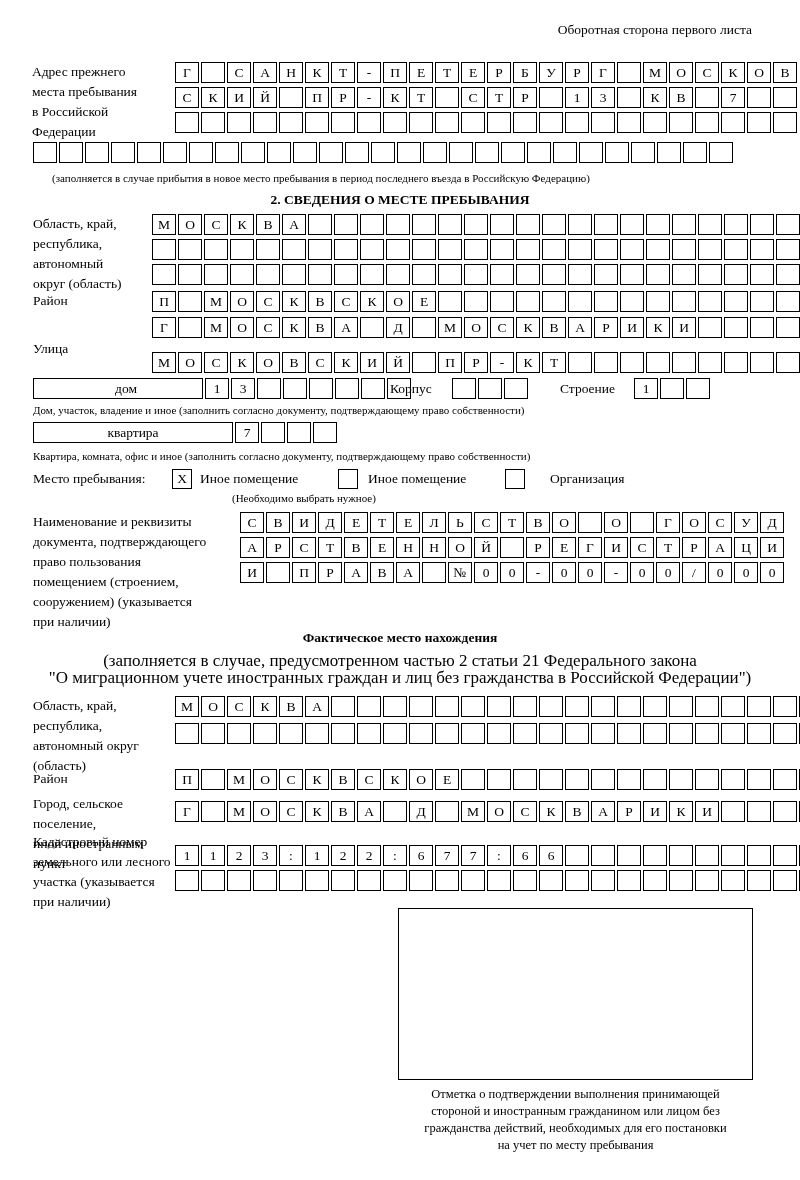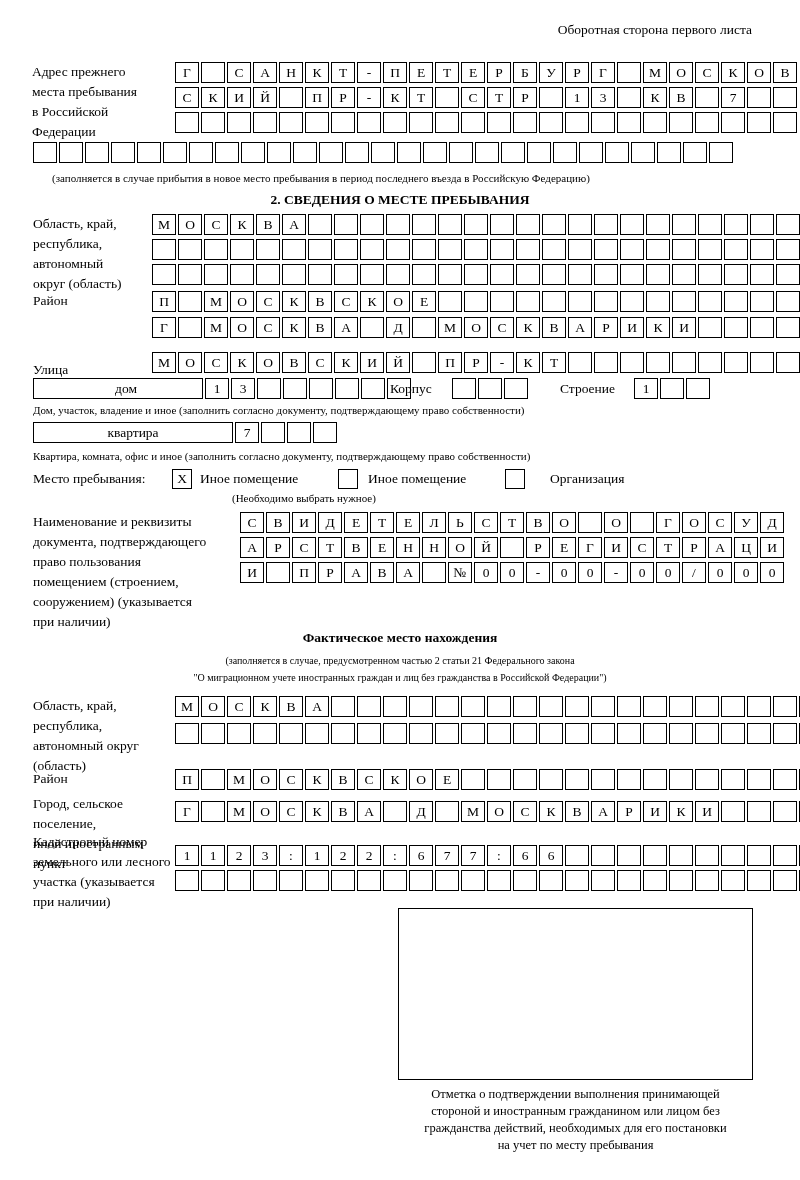--- a/index.html
+++ b/index.html
@@ -41,21 +41,21 @@
     position: absolute;
     width: 100%;
     text-align: center;
     font-weight: bold;
     font-size: 13.5px;
   }
   .center-text {
     position: absolute;
     width: 100%;
     text-align: center;
-    font-size: 10px;
+    font-size: 17px;
     line-height: 16px;
   }
   
   .row {
     position: absolute;
     display: flex;
     flex-direction: row;
   }
   .cell {
     width: 24px;
@@ -368,21 +368,21 @@
       <div class="cell">Р</div>
       <div class="cell">И</div>
       <div class="cell">К</div>
       <div class="cell">И</div>
       <div class="cell"></div>
       <div class="cell"></div>
       <div class="cell"></div>
       <div class="cell"></div>
     </div>
 
-  <div class="lbl" style="left:33px; top:360px;">Улица</div>
+  <div class="lbl" style="left:33px; top:339px;">Улица</div>
   <div class="row" id="s2-street" style="left:152px; top:352px;">
       <div class="cell">М</div>
       <div class="cell">О</div>
       <div class="cell">С</div>
       <div class="cell">К</div>
       <div class="cell">О</div>
       <div class="cell">В</div>
       <div class="cell">С</div>
       <div class="cell">К</div>
       <div class="cell">И</div>

